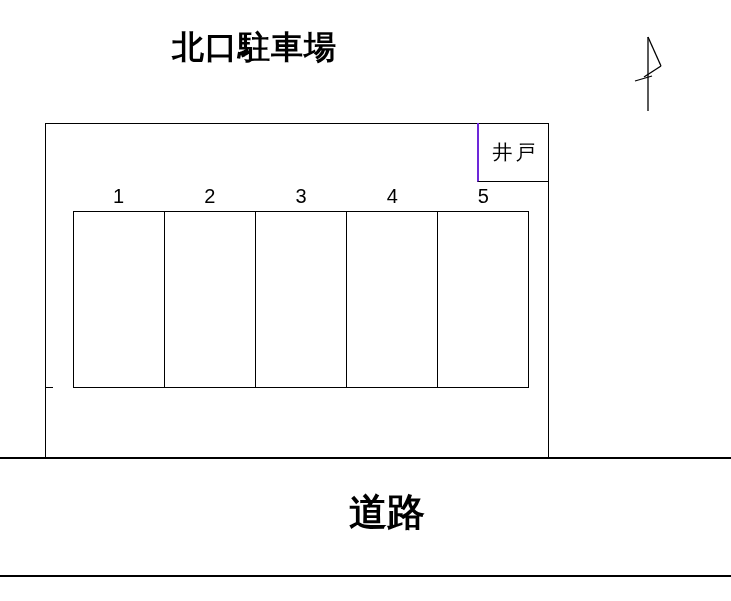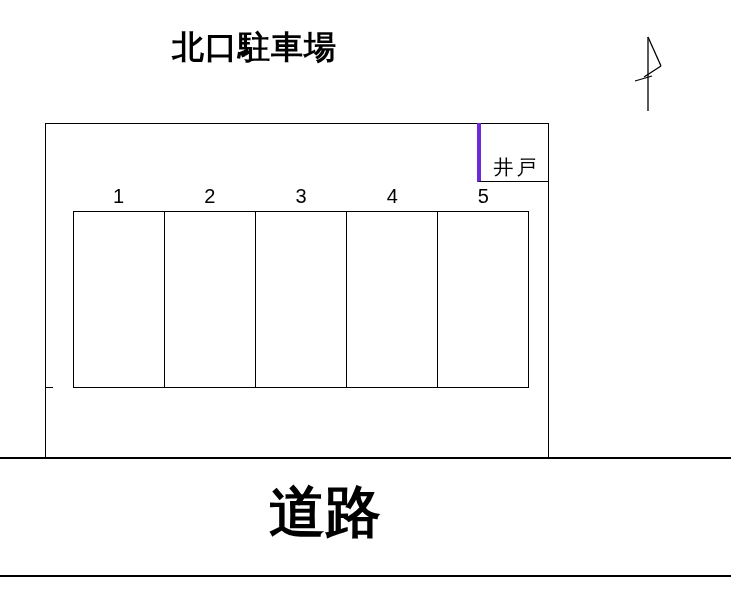--- a/index.html
+++ b/index.html
@@ -26,23 +26,23 @@
 
   .site-boundary {
     left: 45px; top: 123px; width: 504px; height: 335px;
     border-left: 1px solid #000;
     border-top: 1px solid #000;
     border-right: 1px solid #000;
   }
 
   .well-box {
     left: 477px; top: 123px; width: 72px; height: 59px;
-    border-left: 4px solid #6d28d9;
+    border-left: 2px solid #6d28d9;
     border-bottom: 1px solid #000;
-    display: flex; align-items: flex-end; justify-content: center;
+    display: flex; align-items: center; justify-content: center;
   }
   .well-label {
     font-size: 20px; font-weight: 400;
     letter-spacing: 3px; text-indent: 3px;
     white-space: nowrap;
   }
 
   .space-numbers {
     left: 73px; top: 184px; width: 456px; height: 26px;
     display: flex;
@@ -71,22 +71,22 @@
   .road-line-top {
     left: 0; top: 457px; width: 731px; height: 2px;
     background: #000;
   }
   .road-line-bottom {
     left: 0; top: 575px; width: 731px; height: 2px;
     background: #000;
   }
   .road-label {
     left: 225px; top: 486px; width: 200px;
-    text-align: center;
-    font-size: 56px; font-weight: 700; line-height: 52px;
+    text-align: right;
+    font-size: 38px; font-weight: 700; line-height: 52px;
     white-space: nowrap;
   }
 </style>
 </head>
 <body>
 
 <div class="abs page-title">北口駐車場</div>
 
 <svg class="abs north-arrow" viewBox="0 0 36 80" xmlns="http://www.w3.org/2000/svg">
   <line x1="18" y1="4" x2="18" y2="78" stroke="#000" stroke-width="1.3"></line>

